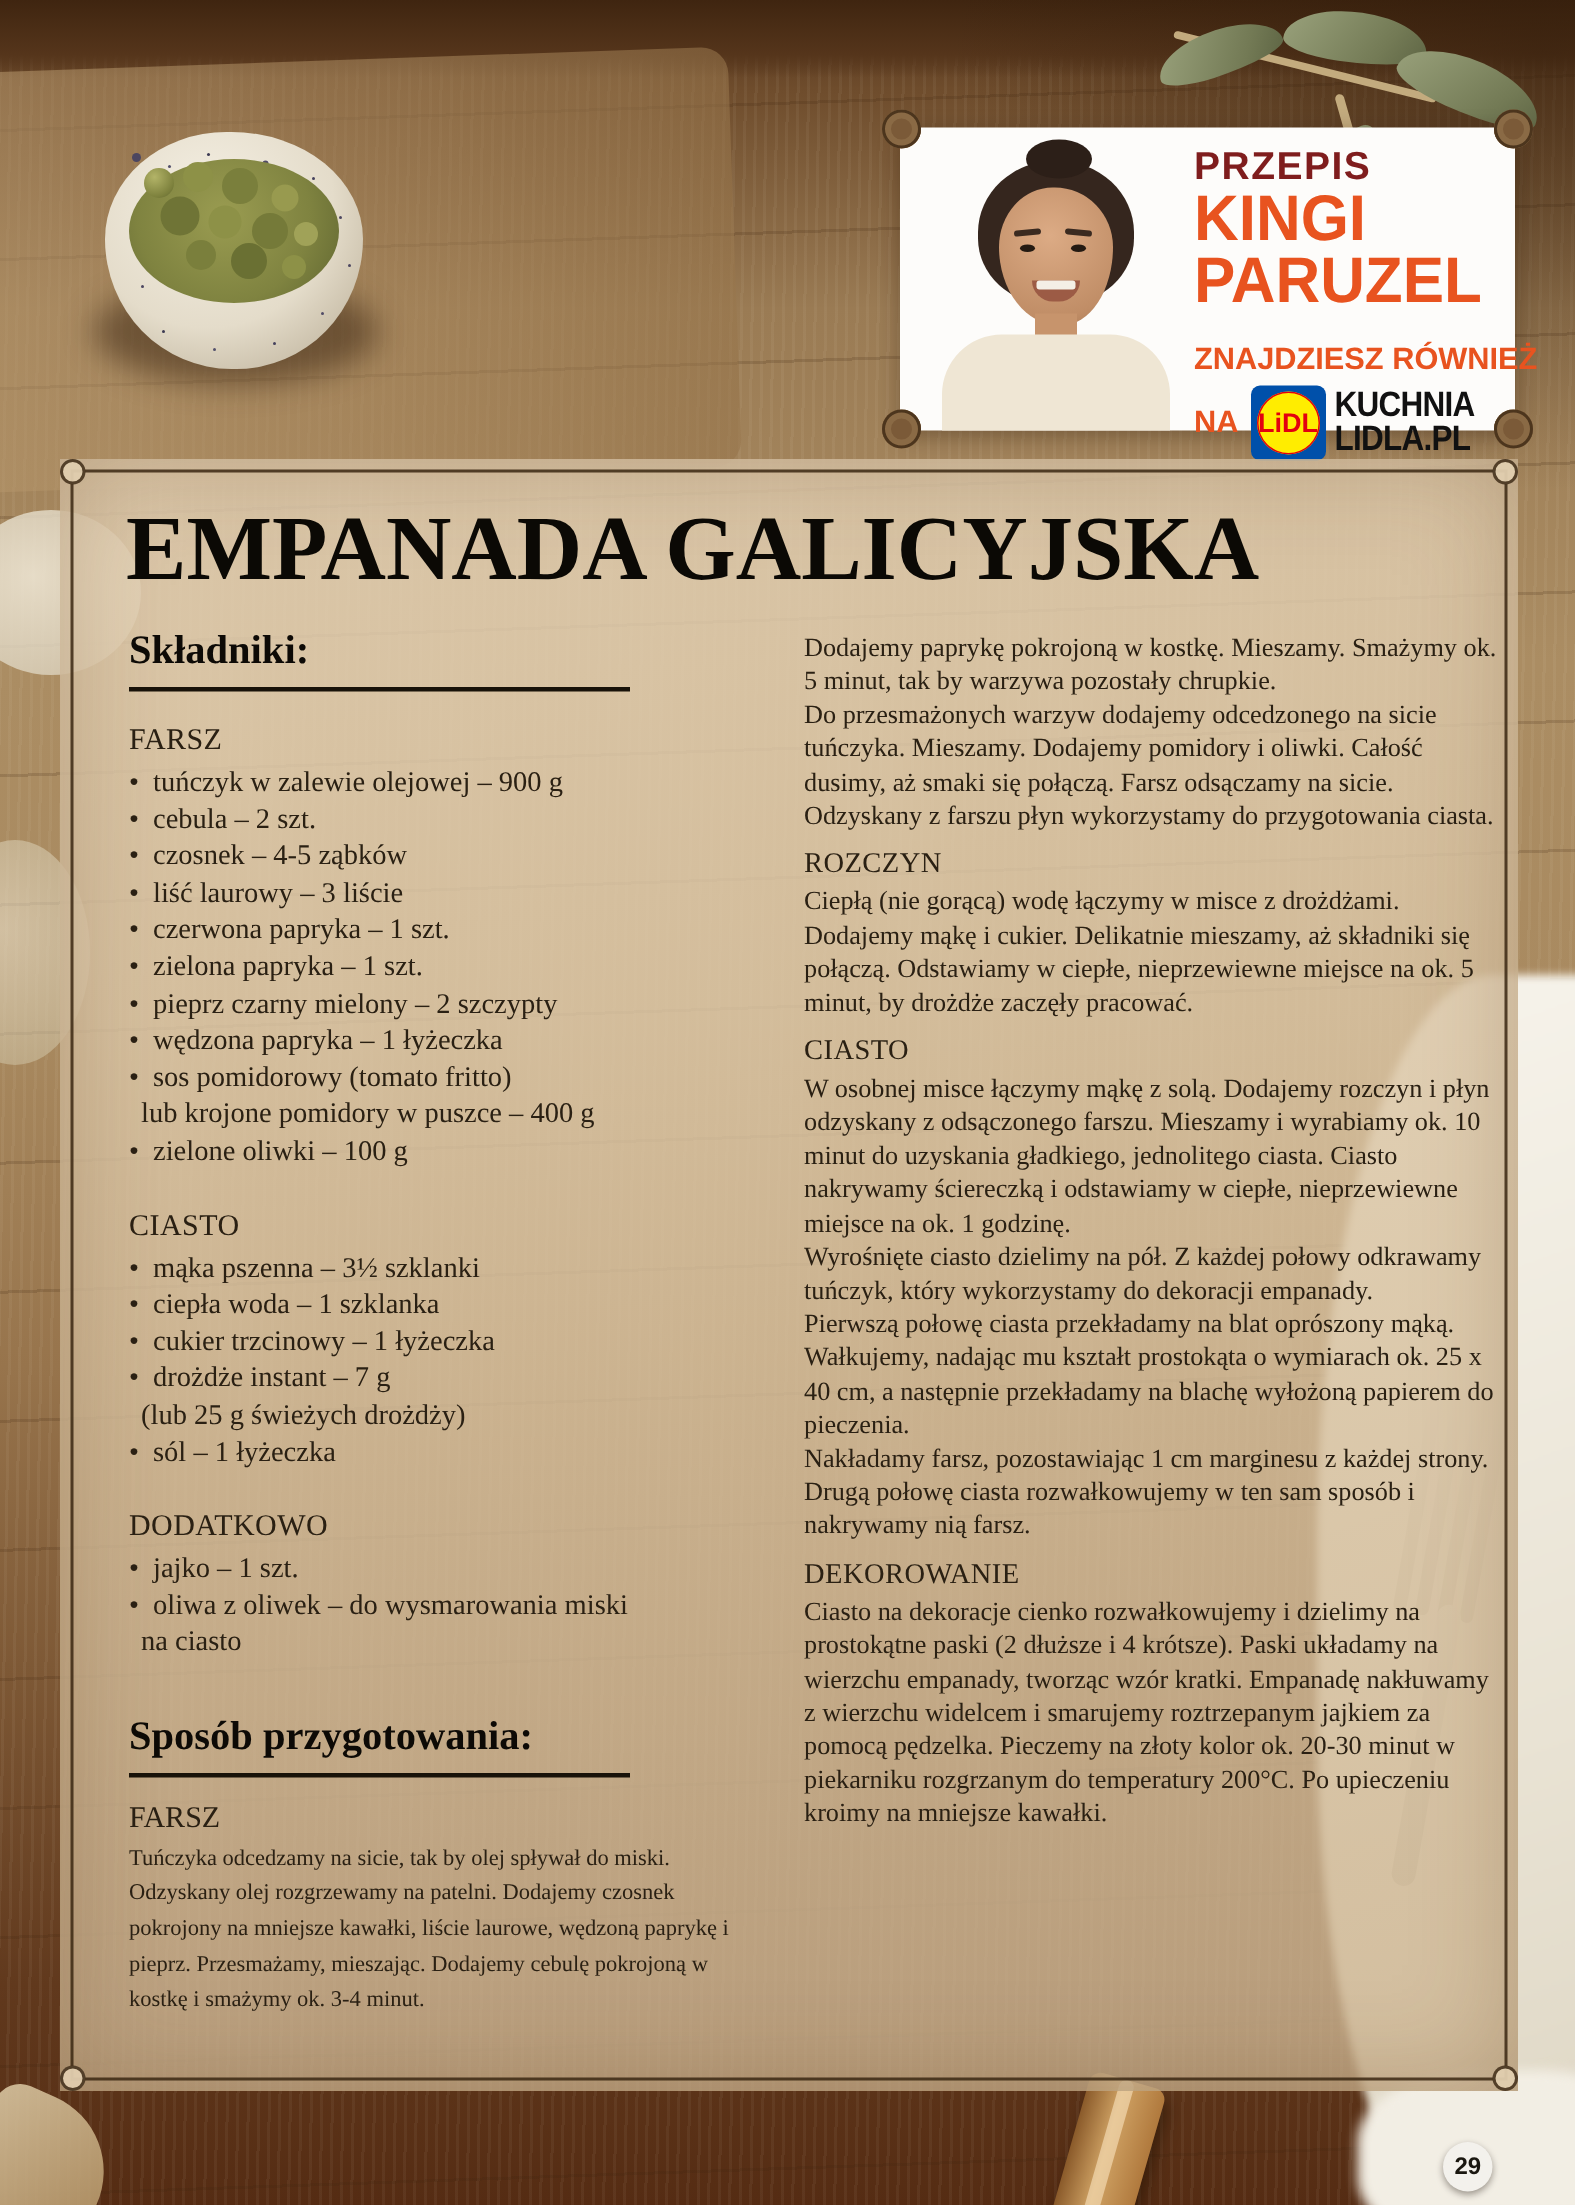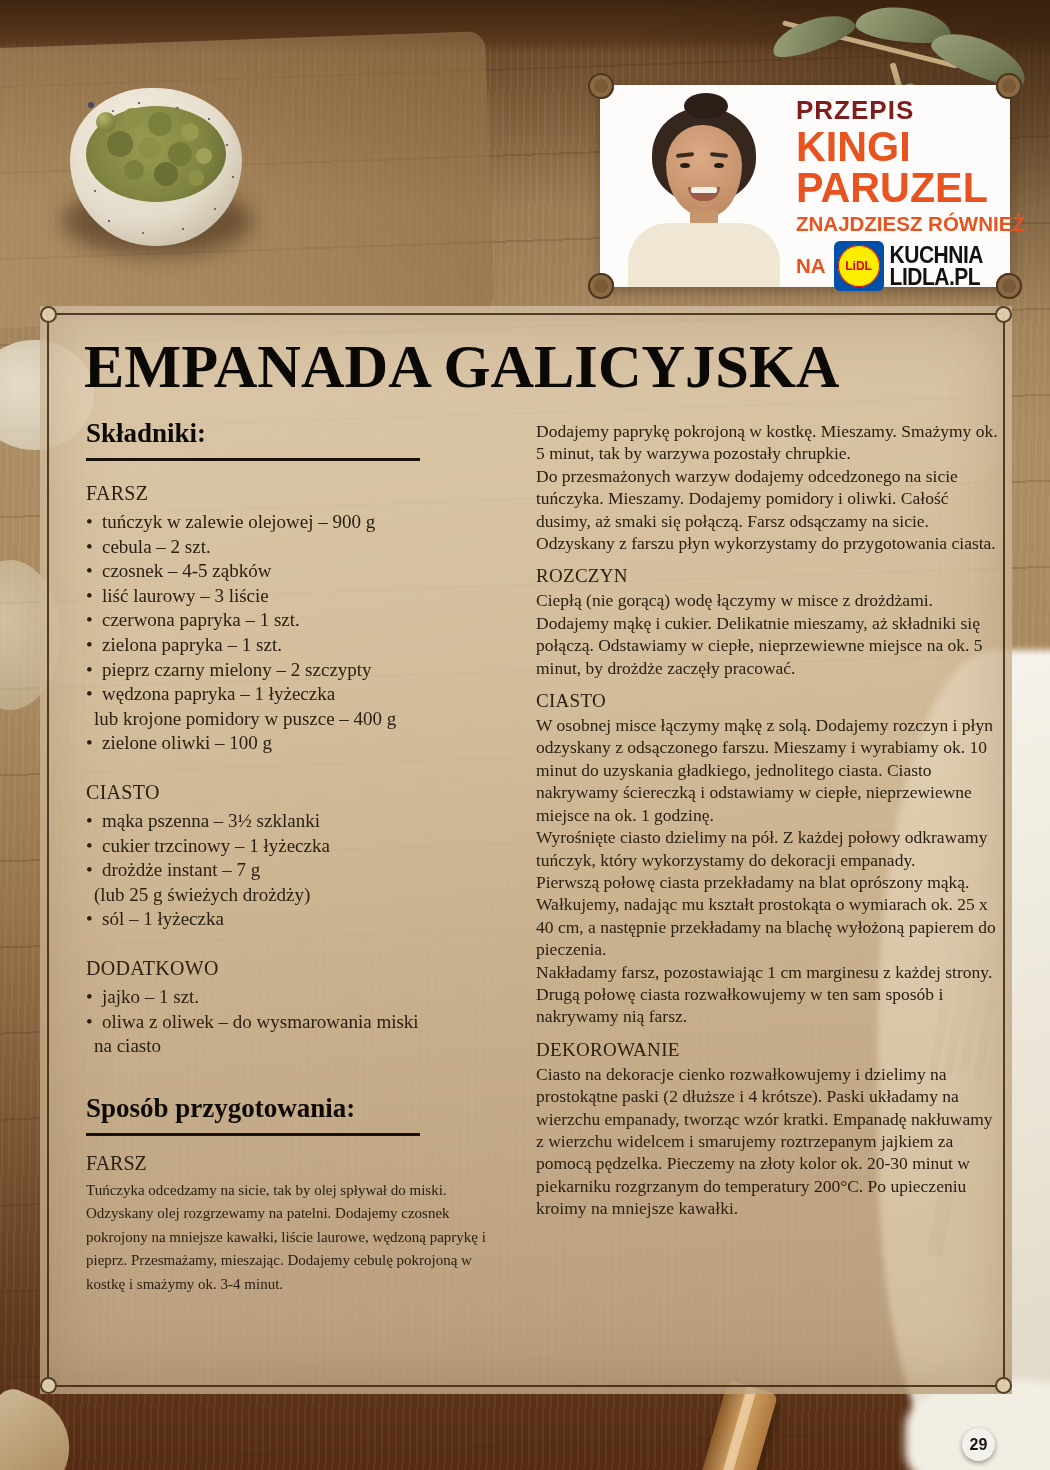--- a/index.html
+++ b/index.html
@@ -53,27 +53,27 @@
     background:radial-gradient(circle at 45% 35%,#dcab85,#c08d66 75%,#a87852);}
   .brow{position:absolute;width:18px;height:4px;border-radius:3px;background:#3a2a20;}
   .eye{position:absolute;width:10px;height:5px;border-radius:50%;background:#241a12;}
   .smile{position:absolute;left:82px;top:96px;width:32px;height:14px;border-radius:0 0 30px 30px;background:#9c5b45;}
   .teeth{position:absolute;left:85px;top:96px;width:26px;height:6px;border-radius:2px;background:#f4efe6;}
   .neck{position:absolute;left:84px;top:118px;width:28px;height:22px;background:#c7946c;}
   .sweater{position:absolute;left:22px;top:132px;width:152px;height:70px;border-radius:40px 40px 0 0;background:#efe6d4;}
   .badge-text{left:196px;top:10px;width:206px;}
   .bt1{color:#7f1d1d;font-weight:bold;font-size:26px;letter-spacing:1px;}
   .bt-name{color:#e8531f;font-weight:bold;font-size:43px;line-height:41px;letter-spacing:0px;transform:scaleX(.96);transform-origin:left;}
-  .bt4{color:#e8531f;font-weight:bold;font-size:20.5px;margin-top:4px;white-space:nowrap;}
+  .bt4{color:#e8531f;font-weight:bold;font-size:20.5px;margin-top:20px;white-space:nowrap;}
   .bt-row{display:flex;align-items:center;margin-top:5px;}
   .bt-na{color:#e8531f;font-weight:bold;font-size:20.5px;margin-right:8px;}
   .lidl{width:50px;height:50px;border-radius:6px;background:#0050aa;display:flex;align-items:center;justify-content:center;}
   .lidl-circle{width:42px;height:42px;border-radius:50%;background:#ffed00;display:flex;align-items:center;justify-content:center;
     box-shadow:inset 0 0 0 1px #e3000f;}
-  .lidl-circle span{color:#e3000f;font-weight:bold;font-size:12px;letter-spacing:0;}
+  .lidl-circle span{color:#e3000f;font-weight:bold;font-size:18px;letter-spacing:0;}
   .site{margin-left:6px;color:#111;font-weight:bold;font-size:21px;line-height:20px;letter-spacing:-0.5px;transform:scaleY(1.12);}
 
   
   .cloth{left:878px;top:650px;width:260px;height:840px;border-radius:45% 20% 10% 40%;
     background:linear-gradient(160deg,#f7f4ec,#e9e3d4 60%,#ddd5c2);filter:blur(3px);}
   .cloth2{left:905px;bottom:-30px;width:200px;height:120px;border-radius:40%;background:#f2eee4;filter:blur(4px);}
   .fork{left:925px;top:930px;width:80px;height:330px;transform:rotate(10deg);opacity:.8;}
   .tine{position:absolute;top:0;width:9px;height:150px;border-radius:5px;background:linear-gradient(#efece2,#cfc9ba);}
   .fork-handle{position:absolute;left:30px;top:140px;width:16px;height:190px;border-radius:8px;background:linear-gradient(#e8e4d8,#c2bcac);}
   .spoonhead{left:-26px;top:340px;width:120px;height:110px;border-radius:50%;background:radial-gradient(circle at 40% 40%,#f1ead9,#cfc3ab);opacity:.85;}
@@ -212,27 +212,29 @@
     <div class="sec-label">FARSZ</div>
     <div>
       <div class="ing-item"><span class="blt"></span><span>tuńczyk w zalewie olejowej – 900 g</span></div>
       <div class="ing-item"><span class="blt"></span><span>cebula – 2 szt.</span></div>
       <div class="ing-item"><span class="blt"></span><span>czosnek – 4-5 ząbków</span></div>
       <div class="ing-item"><span class="blt"></span><span>liść laurowy – 3 liście</span></div>
       <div class="ing-item"><span class="blt"></span><span>czerwona papryka – 1 szt.</span></div>
       <div class="ing-item"><span class="blt"></span><span>zielona papryka – 1 szt.</span></div>
       <div class="ing-item"><span class="blt"></span><span>pieprz czarny mielony – 2 szczypty</span></div>
       <div class="ing-item"><span class="blt"></span><span>wędzona papryka – 1 łyżeczka</span></div>
+      <div class="ing-item"><span class="blt"></span><span>sos pomidorowy (tomato fritto)</span></div>
       <div class="ing-cont">lub krojone pomidory w puszce – 400 g</div>
       <div class="ing-item"><span class="blt"></span><span>zielone oliwki – 100 g</span></div>
     </div>
 
     <div class="sec-label" style="margin-top:25px;">CIASTO</div>
     <div>
       <div class="ing-item"><span class="blt"></span><span>mąka pszenna – 3½ szklanki</span></div>
+      <div class="ing-item"><span class="blt"></span><span>ciepła woda – 1 szklanka</span></div>
       <div class="ing-item"><span class="blt"></span><span>cukier trzcinowy – 1 łyżeczka</span></div>
       <div class="ing-item"><span class="blt"></span><span>drożdże instant – 7 g</span></div>
       <div class="ing-cont">(lub 25 g świeżych drożdży)</div>
       <div class="ing-item"><span class="blt"></span><span>sól – 1 łyżeczka</span></div>
     </div>
 
     <div class="sec-label" style="margin-top:25px;">DODATKOWO</div>
     <div>
       <div class="ing-item"><span class="blt"></span><span>jajko – 1 szt.</span></div>
       <div class="ing-item"><span class="blt"></span><span>oliwa z oliwek – do wysmarowania miski</span></div>

